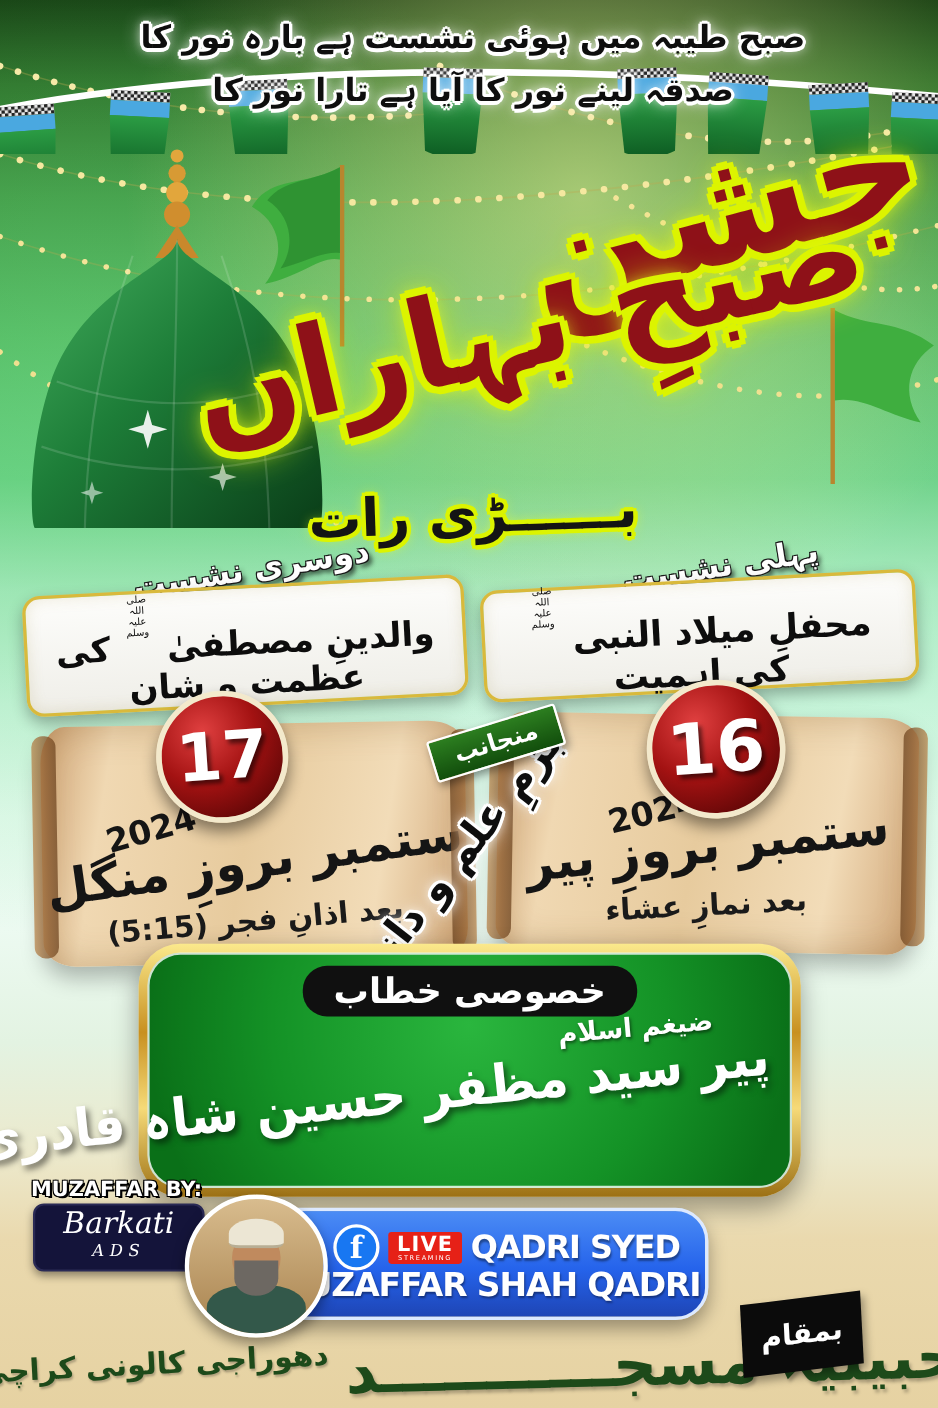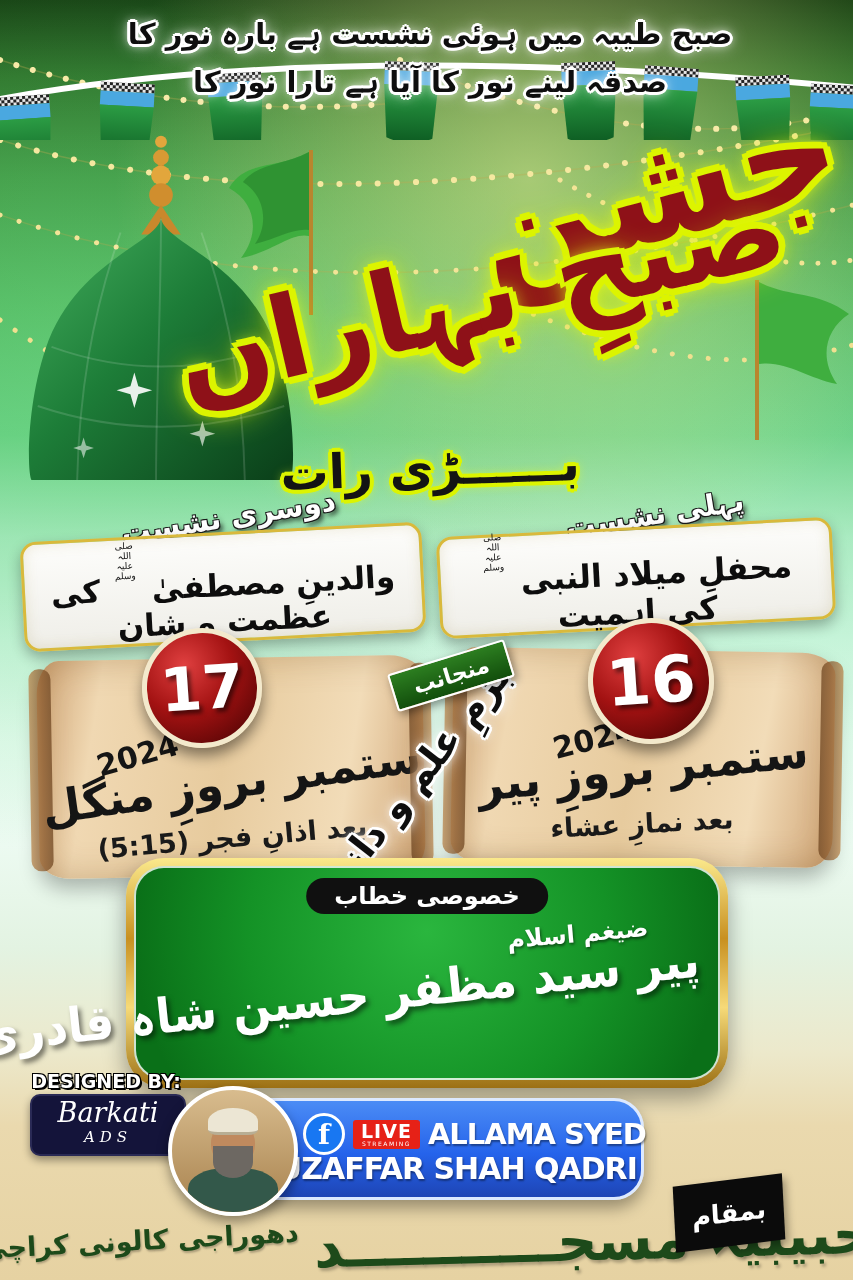--- a/index.html
+++ b/index.html
@@ -55,21 +55,21 @@
   .org-badge{background:linear-gradient(180deg,#2c7e20,#124e0c);border:2px solid #fff;color:#fff;
     font-size:22px;font-weight:bold;padding:5px 20px;transform:rotate(-17deg);z-index:7;border-radius:3px;
     box-shadow:2px 4px 8px rgba(0,0,0,.4);white-space:nowrap;}
   .org-name{font-size:38px;font-weight:bold;transform:rotate(-52deg);text-align:center;z-index:6;white-space:nowrap;}
   .gold-wrap{background:linear-gradient(180deg,#fbe98c,#c89020 35%,#f6da78 65%,#9c7014);border-radius:38px;
     padding:8px;box-sizing:border-box;z-index:8;box-shadow:0 10px 22px rgba(0,0,0,.35);}
   .green-box{position:relative;width:100%;height:100%;border-radius:30px;
     background:radial-gradient(circle at 50% 30%,#2ab63e,#149226 55%,#0a7018 90%);
     border:2px solid rgba(255,255,255,.8);box-sizing:border-box;}
   .khitab-pill{position:absolute;top:10px;left:50%;transform:translateX(-50%);background:#101010;color:#fff;
-    font-size:24px;font-weight:bold;padding:4px 28px;border-radius:22px;white-space:nowrap;}
+    font-size:32px;font-weight:bold;padding:4px 28px;border-radius:22px;white-space:nowrap;}
   .zaigham{position:absolute;top:52px;right:70px;color:#fff;font-size:24px;font-weight:bold;transform:rotate(-5deg);
     text-shadow:1px 2px 3px rgba(0,0,0,.5);}
   .speaker-urdu{position:absolute;top:92px;left:0;width:100%;text-align:center;color:#fff;font-size:48px;font-weight:bold;
     transform:rotate(-6deg) scaleX(.94);white-space:nowrap;text-shadow:3px 4px 6px rgba(0,0,0,.5);}
   .blue-bar{background:linear-gradient(180deg,#4b8cf5,#2563eb 55%,#1e45b5);border:3px solid #dce9ff;border-radius:30px;
     z-index:9;box-shadow:0 8px 16px rgba(0,0,0,.35);}
   .fb-row{position:absolute;top:12px;left:60px;display:flex;align-items:center;gap:8px;}
   .fb-circle{width:42px;height:42px;border-radius:50%;background:#1877f2;border:3px solid #fff;box-sizing:border-box;
     color:#fff;font-size:28px;font-weight:bold;display:flex;align-items:center;justify-content:center;font-family:"DejaVu Serif",serif;}
   .live-badge{background:#e62117;color:#fff;text-align:center;border-radius:3px;padding:2px 8px;line-height:1;}
@@ -263,34 +263,34 @@
   <div class="abs org-name rtl whiteline" style="left:300px;top:745px;width:250px;">بزمِ علم و دانش</div>
 
   <div class="abs gold-wrap" style="left:126px;top:858px;width:602px;height:230px;">
     <div class="green-box">
       <div class="khitab-pill rtl">خصوصی خطاب</div>
       <div class="zaigham rtl">ضیغم اسلام</div>
       <div class="speaker-urdu rtl">پیر سید مظفر حسین شاہ قادری</div>
     </div>
   </div>
 
-  <div class="abs designedby" style="left:26px;top:1070px;width:160px;">DESIGNED BY:</div>
+  <div class="abs designedby" style="left:26px;top:1070px;width:160px;">MUZAFFAR BY:</div>
   <div class="abs navy-box" style="left:30px;top:1094px;width:152px;height:58px;">
     <div class="barkati">Barkati</div>
     <div class="barkati-ads">ADS</div>
   </div>
 
   <div class="abs blue-bar" style="left:240px;top:1098px;width:398px;height:96px;">
     <div class="fb-row">
       <div class="fb-circle">f</div>
       <div class="live-badge">
         <div class="live-main">LIVE</div>
         <div class="live-sub">STREAMING</div>
       </div>
-      <div class="allama1">ALLAMA SYED</div>
+      <div class="allama1">QADRI SYED</div>
     </div>
     <div class="allama2">MUZAFFAR SHAH QADRI</div>
   </div>
 
   <div class="abs photo" style="left:168px;top:1086px;width:122px;height:122px;">
     <div class="ph-body"></div>
     <div class="ph-head"></div>
     <div class="ph-beard"></div>
     <div class="ph-cap"></div>
   </div>

